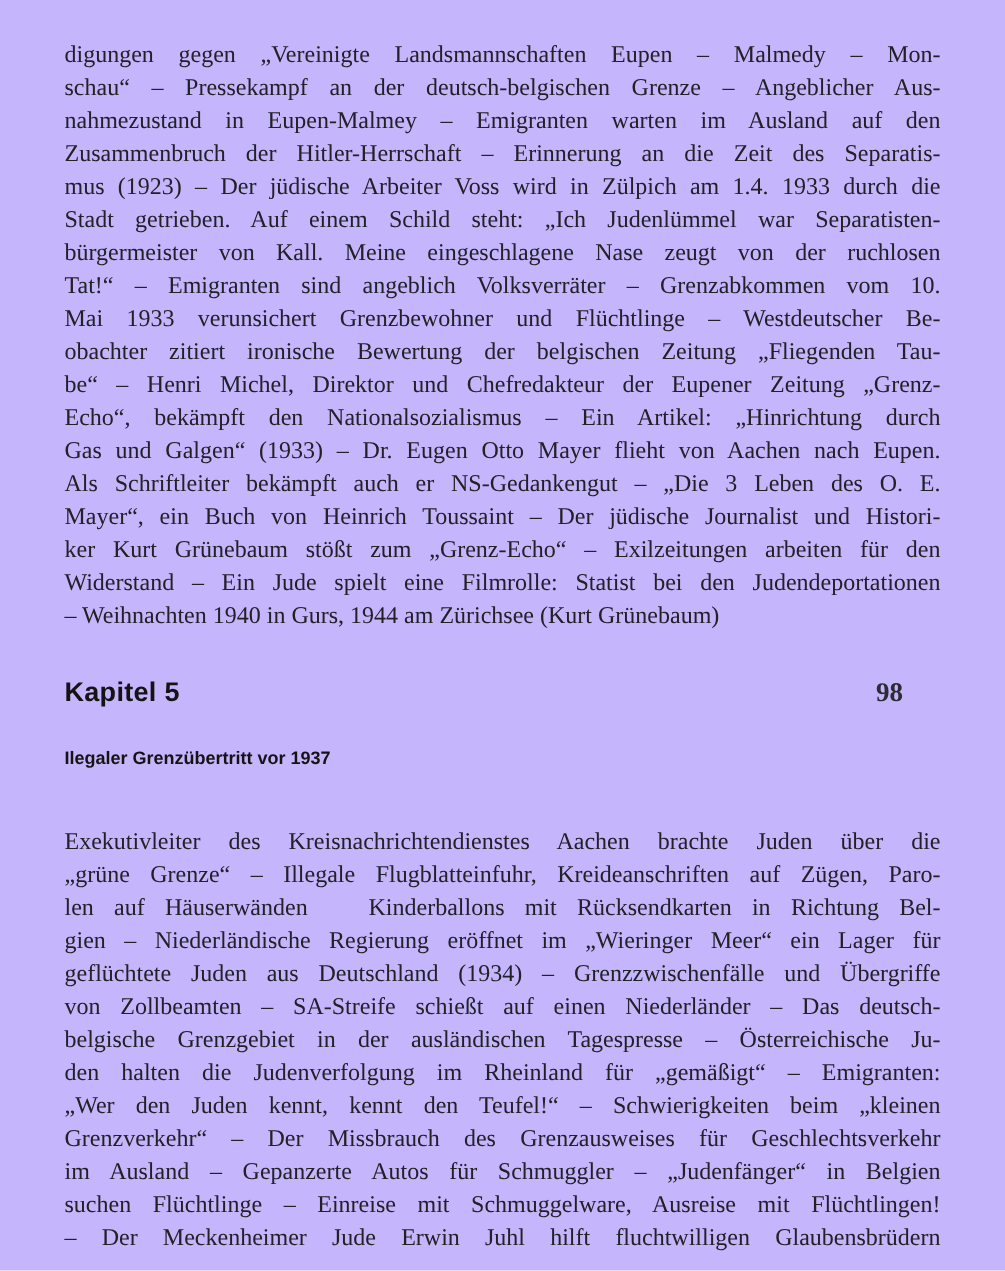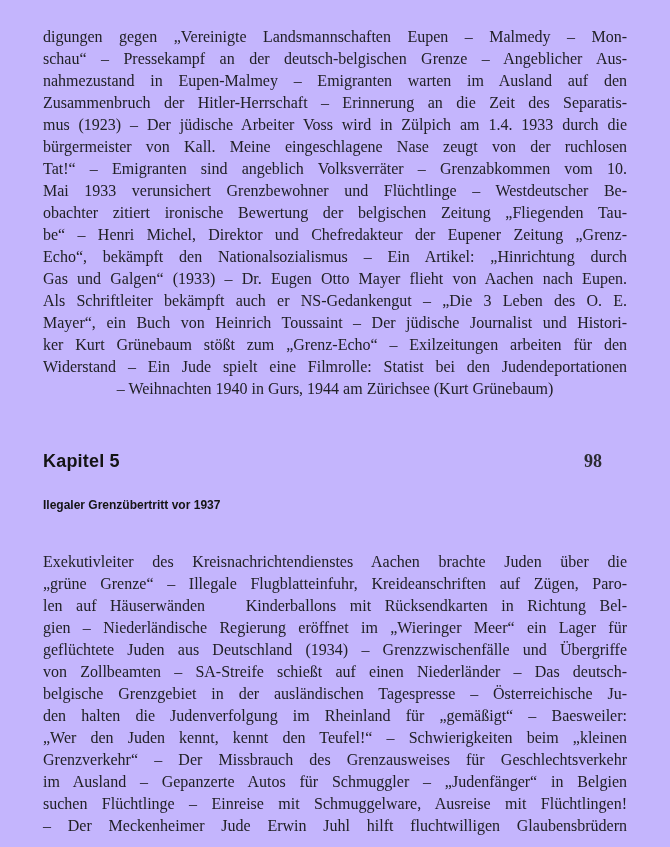--- a/index.html
+++ b/index.html
@@ -20,21 +20,21 @@
     position: absolute;
     left: 43px;
     width: 584px;
     font-size: 16px;
     line-height: 22px;
   }
   .para-top { top: 26px; }
   .para-bottom { top: 551px; }
   .text-line {
     white-space: nowrap;
-    text-align: center;
+    text-align: left;
   }
   .text-line.just {
     white-space: normal;
     text-align: justify;
     text-align-last: justify;
   }
   .chapter-row {
     position: absolute;
     left: 43px;
     top: 451px;
@@ -71,20 +71,21 @@
 <body>
 
 <div class="page">
 
   <div class="text-block para-top">
       <div class="text-line just">digungen gegen „Vereinigte Landsmannschaften Eupen – Malmedy – Mon-</div>
       <div class="text-line just">schau“ – Pressekampf an der deutsch-belgischen Grenze – Angeblicher Aus-</div>
       <div class="text-line just">nahmezustand in Eupen-Malmey – Emigranten warten im Ausland auf den</div>
       <div class="text-line just">Zusammenbruch der Hitler-Herrschaft – Erinnerung an die Zeit des Separatis-</div>
       <div class="text-line just">mus (1923) – Der jüdische Arbeiter Voss wird in Zülpich am 1.4. 1933 durch die</div>
+      <div class="text-line just">Stadt getrieben. Auf einem Schild steht: „Ich Judenlümmel war Separatisten-</div>
       <div class="text-line just">bürgermeister von Kall. Meine eingeschlagene Nase zeugt von der ruchlosen</div>
       <div class="text-line just">Tat!“ – Emigranten sind angeblich Volksverräter – Grenzabkommen vom 10.</div>
       <div class="text-line just">Mai 1933 verunsichert Grenzbewohner und Flüchtlinge – Westdeutscher Be-</div>
       <div class="text-line just">obachter zitiert ironische Bewertung der belgischen Zeitung „Fliegenden Tau-</div>
       <div class="text-line just">be“ – Henri Michel, Direktor und Chefredakteur der Eupener Zeitung „Grenz-</div>
       <div class="text-line just">Echo“, bekämpft den Nationalsozialismus – Ein Artikel: „Hinrichtung durch</div>
       <div class="text-line just">Gas und Galgen“ (1933) – Dr. Eugen Otto Mayer flieht von Aachen nach Eupen.</div>
       <div class="text-line just">Als Schriftleiter bekämpft auch er NS-Gedankengut – „Die 3 Leben des O. E.</div>
       <div class="text-line just">Mayer“, ein Buch von Heinrich Toussaint – Der jüdische Journalist und Histori-</div>
       <div class="text-line just">ker Kurt Grünebaum stößt zum „Grenz-Echo“ – Exilzeitungen arbeiten für den</div>
@@ -100,21 +101,21 @@
   <div class="section-title">Ilegaler Grenzübertritt vor 1937</div>
 
   <div class="text-block para-bottom">
       <div class="text-line just">Exekutivleiter des Kreisnachrichtendienstes Aachen brachte Juden über die</div>
       <div class="text-line just">„grüne Grenze“ – Illegale Flugblatteinfuhr, Kreideanschriften auf Zügen, Paro-</div>
       <div class="text-line just">len auf Häuserwänden&nbsp;&nbsp; Kinderballons mit Rücksendkarten in Richtung Bel-</div>
       <div class="text-line just">gien – Niederländische Regierung eröffnet im „Wieringer Meer“ ein Lager für</div>
       <div class="text-line just">geflüchtete Juden aus Deutschland (1934) – Grenzzwischenfälle und Übergriffe</div>
       <div class="text-line just">von Zollbeamten – SA-Streife schießt auf einen Niederländer – Das deutsch-</div>
       <div class="text-line just">belgische Grenzgebiet in der ausländischen Tagespresse – Österreichische Ju-</div>
-      <div class="text-line just">den halten die Judenverfolgung im Rheinland für „gemäßigt“ – Baesweiler:</div>
+      <div class="text-line just">den halten die Judenverfolgung im Rheinland für „gemäßigt“ – Emigranten:</div>
       <div class="text-line just">„Wer den Juden kennt, kennt den Teufel!“ – Schwierigkeiten beim „kleinen</div>
       <div class="text-line just">Grenzverkehr“ – Der Missbrauch des Grenzausweises für Geschlechtsverkehr</div>
       <div class="text-line just">im Ausland – Gepanzerte Autos für Schmuggler – „Judenfänger“ in Belgien</div>
       <div class="text-line just">suchen Flüchtlinge – Einreise mit Schmuggelware, Ausreise mit Flüchtlingen!</div>
       <div class="text-line just">– Der Meckenheimer Jude Erwin Juhl hilft fluchtwilligen Glaubensbrüdern</div>
     </div>
 
 </div>
 
 </body></html>

